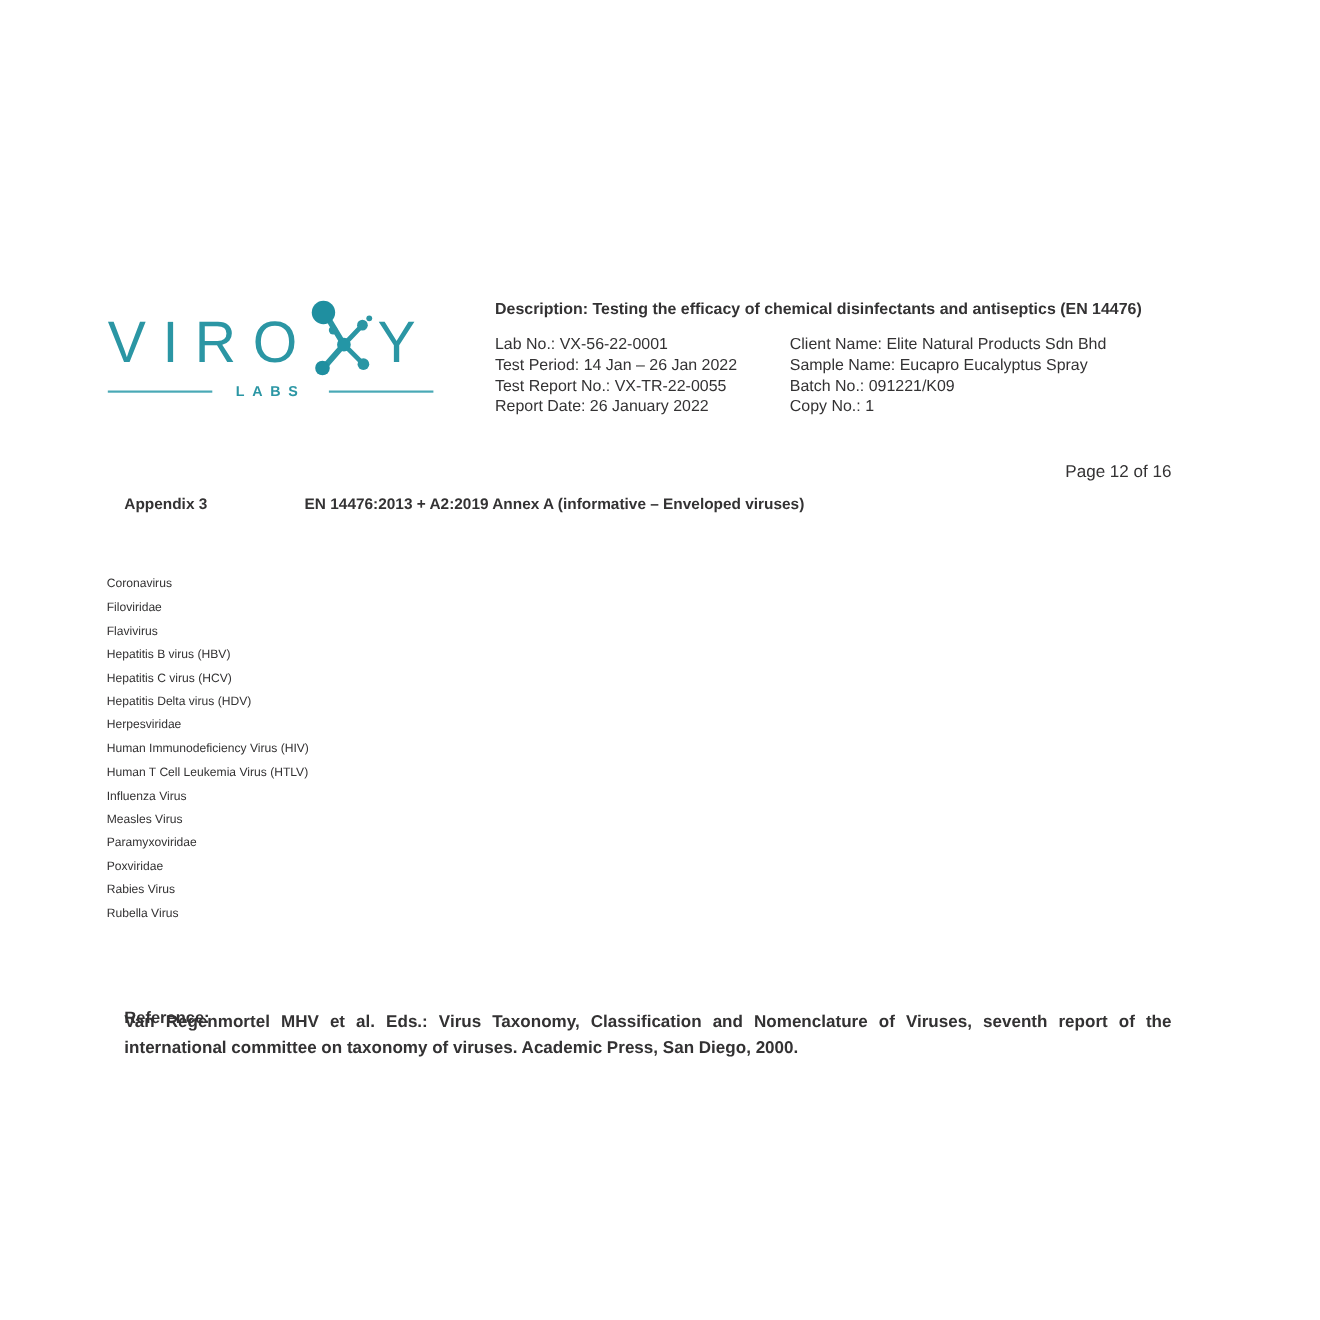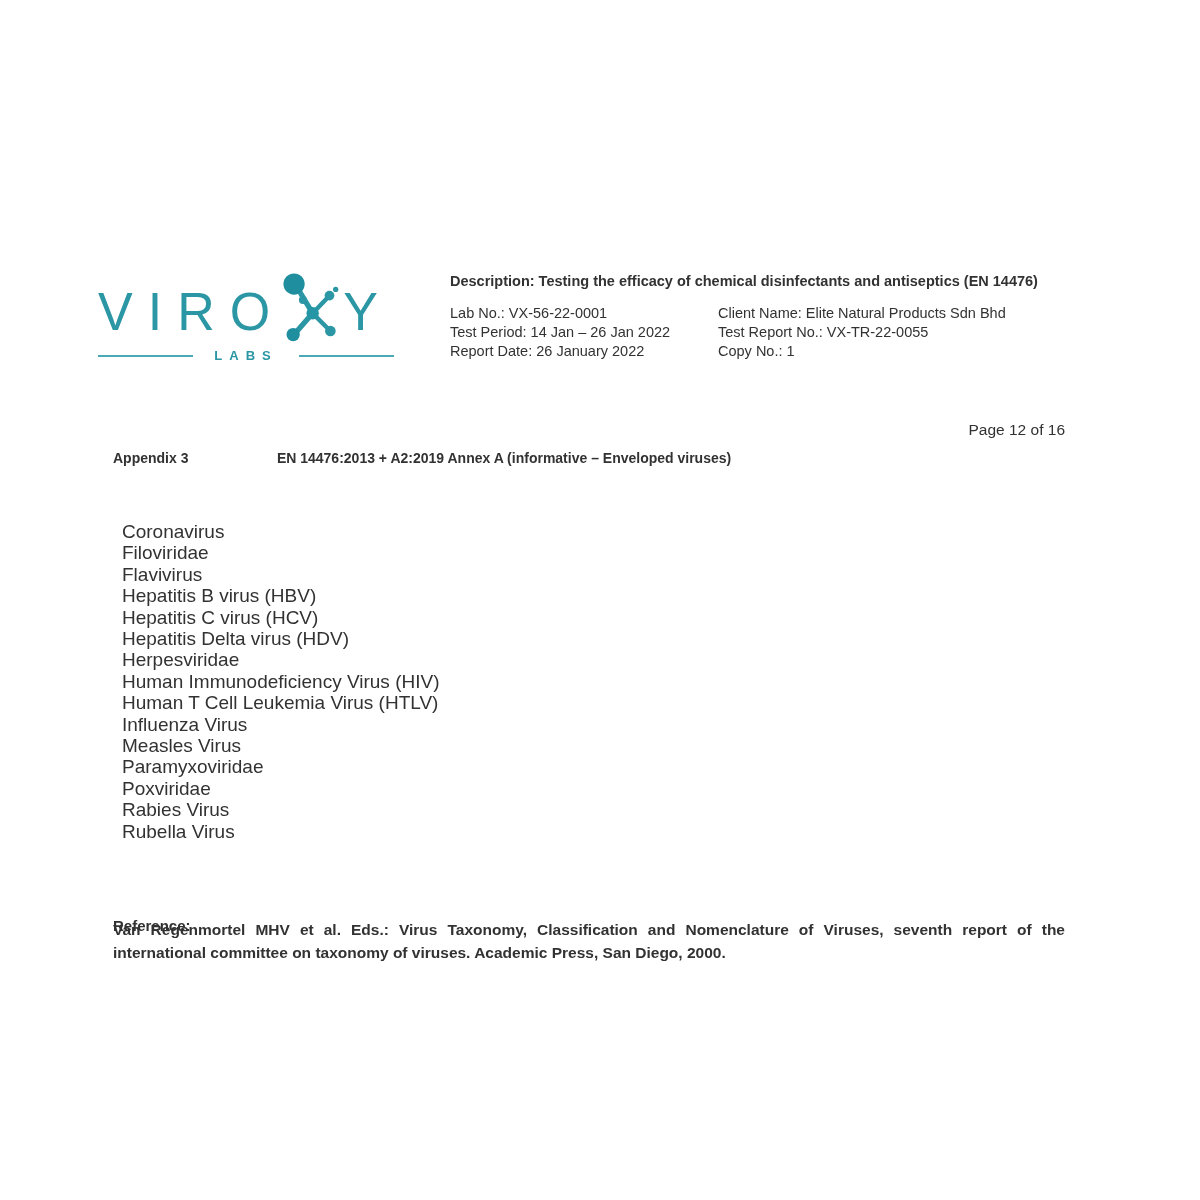--- a/index.html
+++ b/index.html
@@ -99,23 +99,23 @@
     white-space: nowrap;
   }
   .appendix-label {
     display: inline-block;
     width: 160px;
   }
 
   
   .virus-list {
     position: absolute;
-    left: 122px;
+    left: 97px;
     top: 521px;
-    font-size: 19px;
+    font-size: 11px;
   }
   .virus-item {
     line-height: 21.4px;
     white-space: nowrap;
   }
 
   
   .reference-heading {
     position: absolute;
     left: 113px;
@@ -166,21 +166,23 @@
       <span class="labs-line"></span>
     </div>
   </div>
 
   <div class="header-info">
     <div class="description-line">Description: Testing the efficacy of chemical disinfectants and antiseptics (EN 14476)</div>
     <div class="info-grid">
       <div>Lab No.: VX-56-22-0001</div>
       <div>Client Name: Elite Natural Products Sdn Bhd</div>
       <div>Test Period: 14 Jan – 26 Jan 2022</div>
+      <div>Sample Name: Eucapro Eucalyptus Spray</div>
       <div>Test Report No.: VX-TR-22-0055</div>
+      <div>Batch No.: 091221/K09</div>
       <div>Report Date: 26 January 2022</div>
       <div>Copy No.: 1</div>
       <div></div>
     </div>
   </div>
 
   <div class="page-indicator">Page 12 of 16</div>
 
   <div class="appendix">
     <span class="appendix-label">Appendix 3</span>

